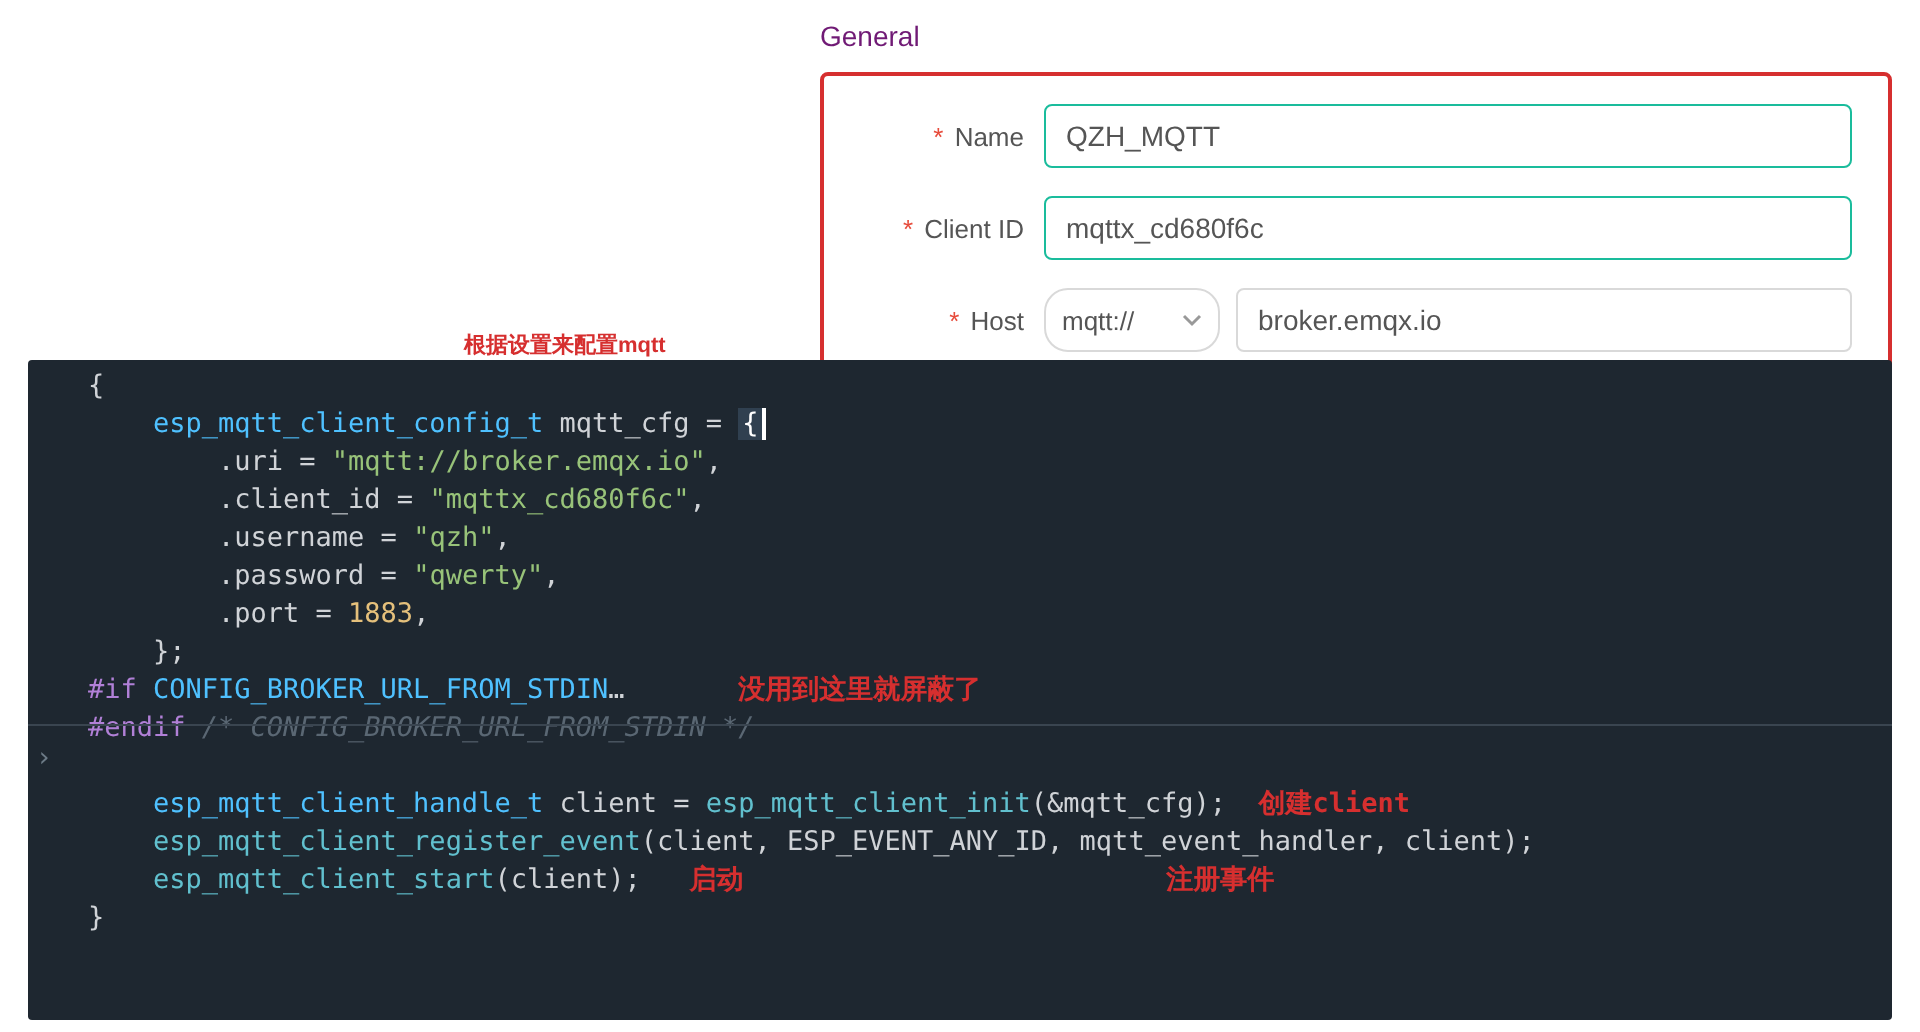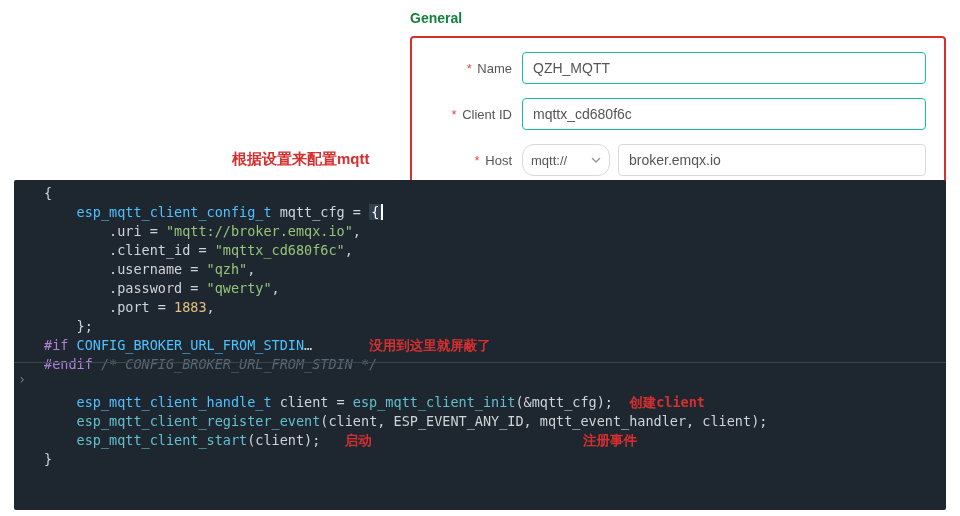--- a/index.html
+++ b/index.html
@@ -1,20 +1,20 @@
 <!DOCTYPE html>
 <html><head>
 <meta charset="utf-8">
 <style>
 * { margin: 0; padding: 0; box-sizing: border-box; }
 body { font-family: Arial, "Microsoft YaHei", sans-serif; width: 960px; height: 516px; position: relative; background: #fff; overflow: hidden; }
 
 
 .form-wrap { position: absolute; left: 410px; top: 10px; right: 14px; }
-.section-title { color: #15803d; font-size: 14px; font-weight: 700; margin-bottom: 10px; }
+.section-title { color: #701a75; font-size: 14px; font-weight: 400; margin-bottom: 10px; }
 .form-box { border: 2px solid #d62f2f; border-radius: 4px; padding: 14px 18px 12px; background: #fff; }
 .form-row { display: flex; align-items: center; margin-bottom: 14px; }
 .form-label { flex: 0 0 82px; text-align: right; color: #555; font-size: 13px; margin-right: 10px; }
 .req { color: #e74c3c; margin-right: 2px; }
 .input { flex: 1; height: 32px; border: 1px solid #d9d9d9; border-radius: 4px; padding: 0 10px; font-size: 14px; color: #555; background: #fff; }
 .input.active { border-color: #1abc9c; }
 .select-wrap { width: 88px; height: 32px; border: 1px solid #d9d9d9; border-radius: 12px; display: flex; align-items: center; padding: 0 8px; margin-right: 8px; color: #555; font-size: 13px; justify-content: space-between; }
 .chev svg { width: 10px; height: 10px; }
 .spin-wrap { flex: 1; display: flex; align-items: stretch; height: 32px; border: 1px solid #d9d9d9; border-radius: 4px; overflow: hidden; }
 .spin-val { flex: 1; border: none; padding: 0 10px; font-size: 13px; color: #555; }
@@ -22,21 +22,21 @@
 .spin-btn { flex: 1; display: flex; align-items: center; justify-content: center; background: #fafafa; }
 .spin-btn svg { width: 8px; height: 8px; }
 .ssl-row { display: flex; align-items: center; justify-content: center; gap: 14px; margin-top: 4px; }
 .ssl-label { color: #666; font-size: 13px; margin-right: 12px; }
 .radio { display: flex; align-items: center; gap: 6px; font-size: 13px; color: #555; }
 .radio .outer { width: 16px; height: 16px; border-radius: 50%; border: 1px solid #bbb; position: relative; }
 .radio.on .outer { border-color: #1abc9c; }
 .radio.on .inner { position: absolute; top: 3px; left: 3px; width: 8px; height: 8px; border-radius: 50%; background: #1abc9c; }
 
 
-.anno1 { position: absolute; left: 232px; top: 150px; color: #d62f2f; font-size: 15px; font-weight: bold; }
+.anno1 { position: absolute; left: 232px; top: 165px; color: #d62f2f; font-size: 11px; font-weight: bold; }
 .arrow { position: absolute; left: 370px; top: 190px; }
 .arrow svg { width: 70px; height: 50px; }
 
 
 .editor { position: absolute; left: 14px; top: 180px; right: 14px; bottom: 6px; background: #1e2730; font-family: Consolas, monospace; font-size: 13.5px; color: #d0d3d7; padding: 4px 0 4px 30px; line-height: 19px; overflow: hidden; border-radius: 2px; }
 .line { white-space: pre; }
 .gutter { position: absolute; left: 0; top: 4px; bottom: 0; width: 16px; color: #6c7a86; text-align: center; }
 .gutter .chev { margin-top: 186px; }
 .kw { color: #b180d7; }
 .type { color: #4fc1ff; }

